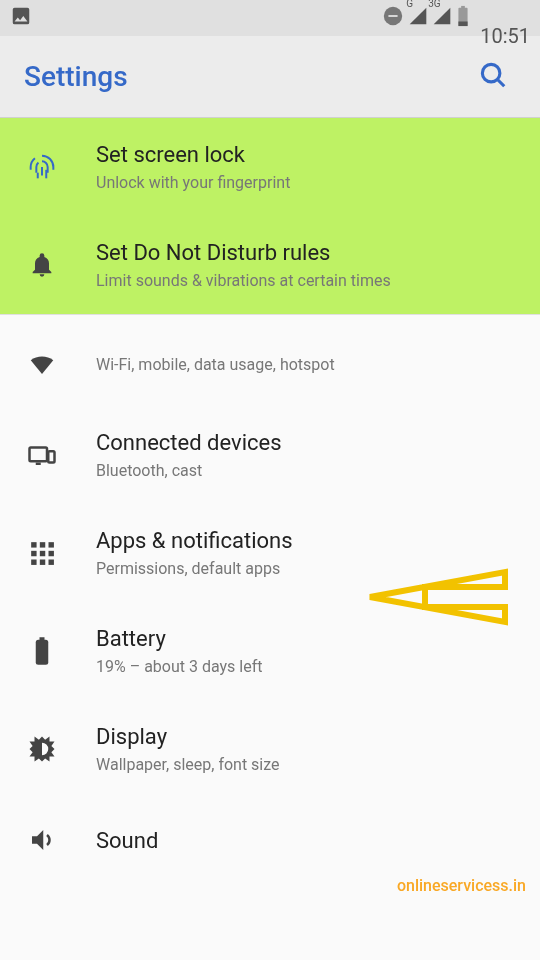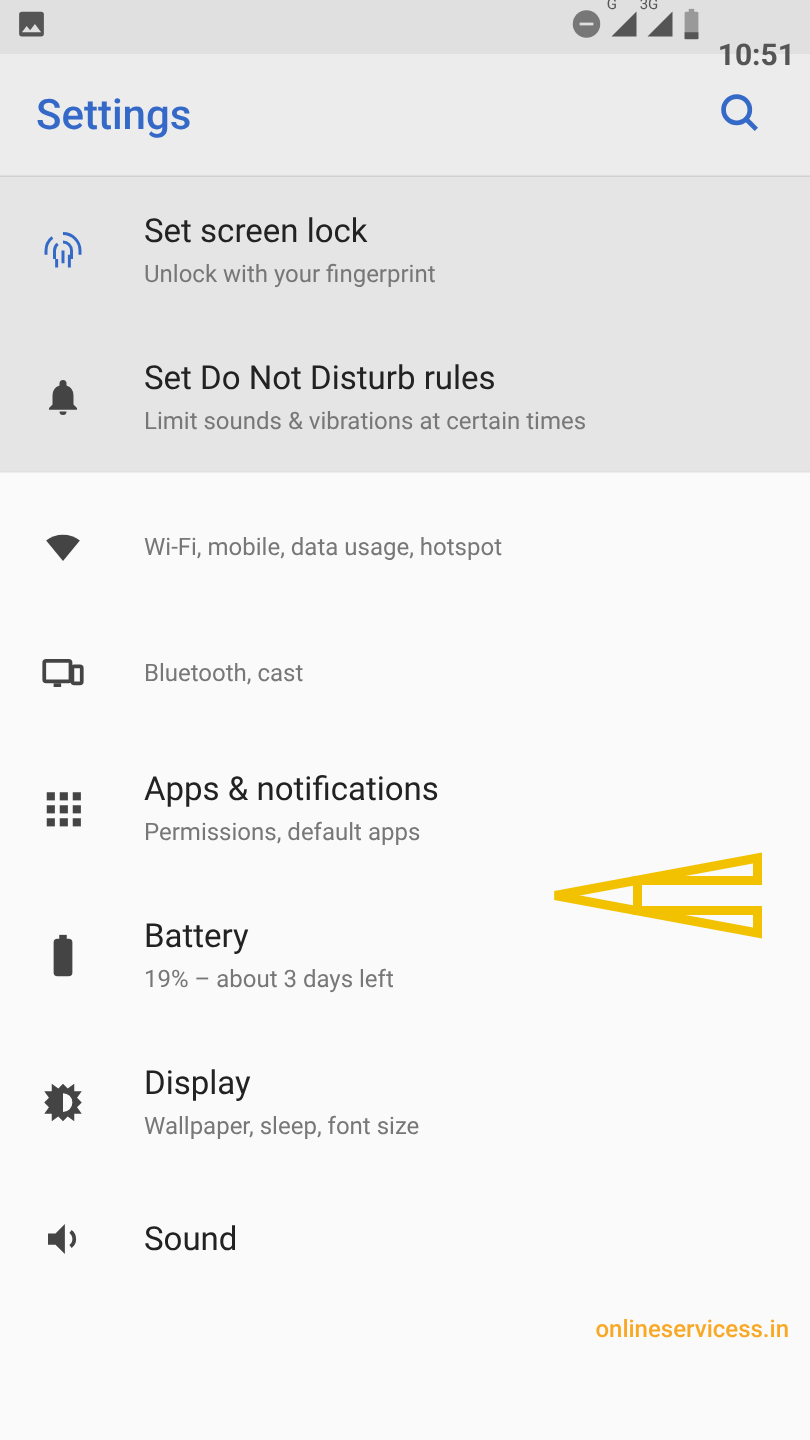--- a/index.html
+++ b/index.html
@@ -1,27 +1,27 @@
 <!DOCTYPE html>
 <html><head>
   <meta charset="utf-8">
   <style>
     * { margin: 0; padding: 0; box-sizing: border-box; }
     body { font-family: Roboto, -apple-system, BlinkMacSystemFont, sans-serif; background: #fafafa; width: 540px; height: 960px; overflow: hidden; position: relative; }
     
     .status-bar { height: 36px; background: #e0e0e0; display: flex; align-items: center; justify-content: space-between; padding: 0 10px; }
     .status-left { display: flex; align-items: center; }
     .status-right { display: flex; align-items: center; gap: 4px; }
-    .status-time { font-size: 20px; color: #555; margin-left: 6px; font-weight: 700; margin-top: 36px; }
+    .status-time { font-size: 20px; color: #555; margin-left: 6px; font-weight: 400; margin-top: 36px; }
     
     .app-bar { height: 82px; background: #ececec; display: flex; align-items: center; justify-content: space-between; padding: 0 24px; border-bottom: 1px solid #d0d0d0; }
     .app-title { font-size: 28px; color: #3569c8; font-weight: 500; text-align: center; }
     .search-btn { background: none; border: none; padding: 8px; cursor: pointer; }
     
-    .suggestion-section { background: #e5e5e5; }
+    .suggestion-section { background: #bef264; }
     .list-item { display: flex; align-items: center; padding: 24px 24px 24px 24px; gap: 36px; cursor: pointer; }
     .list-item.main { background: #fafafa; }
     .icon-slot { width: 36px; height: 36px; display: flex; align-items: center; justify-content: center; flex-shrink: 0; }
     .text-stack { display: flex; flex-direction: column; gap: 6px; }
     .item-title { font-size: 22px; color: #222; font-weight: 400; }
     .item-subtitle { font-size: 16px; color: #777; }
     .section-gap { height: 8px; background: #fafafa; border-top: 1px solid #e0e0e0; }
     
     .arrow-annotation { position: absolute; left: 365px; top: 562px; pointer-events: none; }
     .watermark { position: absolute; right: 14px; top: 876px; font-size: 16px; color: #f9a825; font-weight: 500; }
@@ -126,20 +126,21 @@
 
   <div class="list-item main">
     <div class="icon-slot">
       <svg width="30" height="30" viewBox="0 0 24 24" fill="none" stroke="#444" stroke-width="2">
           <rect x="2" y="6" width="14" height="11" rx="1"></rect>
           <rect x="17" y="9" width="5" height="9" rx="1"></rect>
           <line x1="7" y1="19" x2="11" y2="19"></line>
         </svg>
     </div>
     <div class="text-stack">
+      <div class="item-title">Connected devices</div>
       <div class="item-subtitle">Bluetooth, cast</div>
     </div>
   </div>
 
   <div class="list-item main">
     <div class="icon-slot">
       <svg width="26" height="26" viewBox="0 0 24 24" fill="#444">
         <rect x="2" y="2" width="5" height="5"></rect>
           <rect x="10" y="2" width="5" height="5"></rect>
           <rect x="18" y="2" width="5" height="5"></rect>

